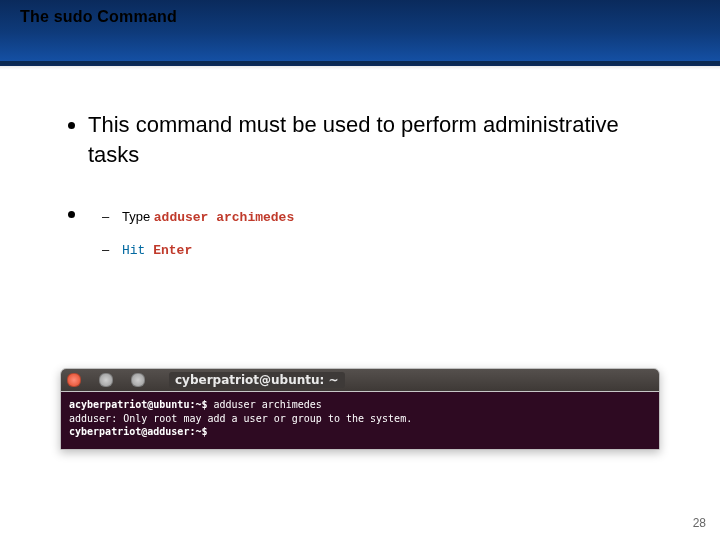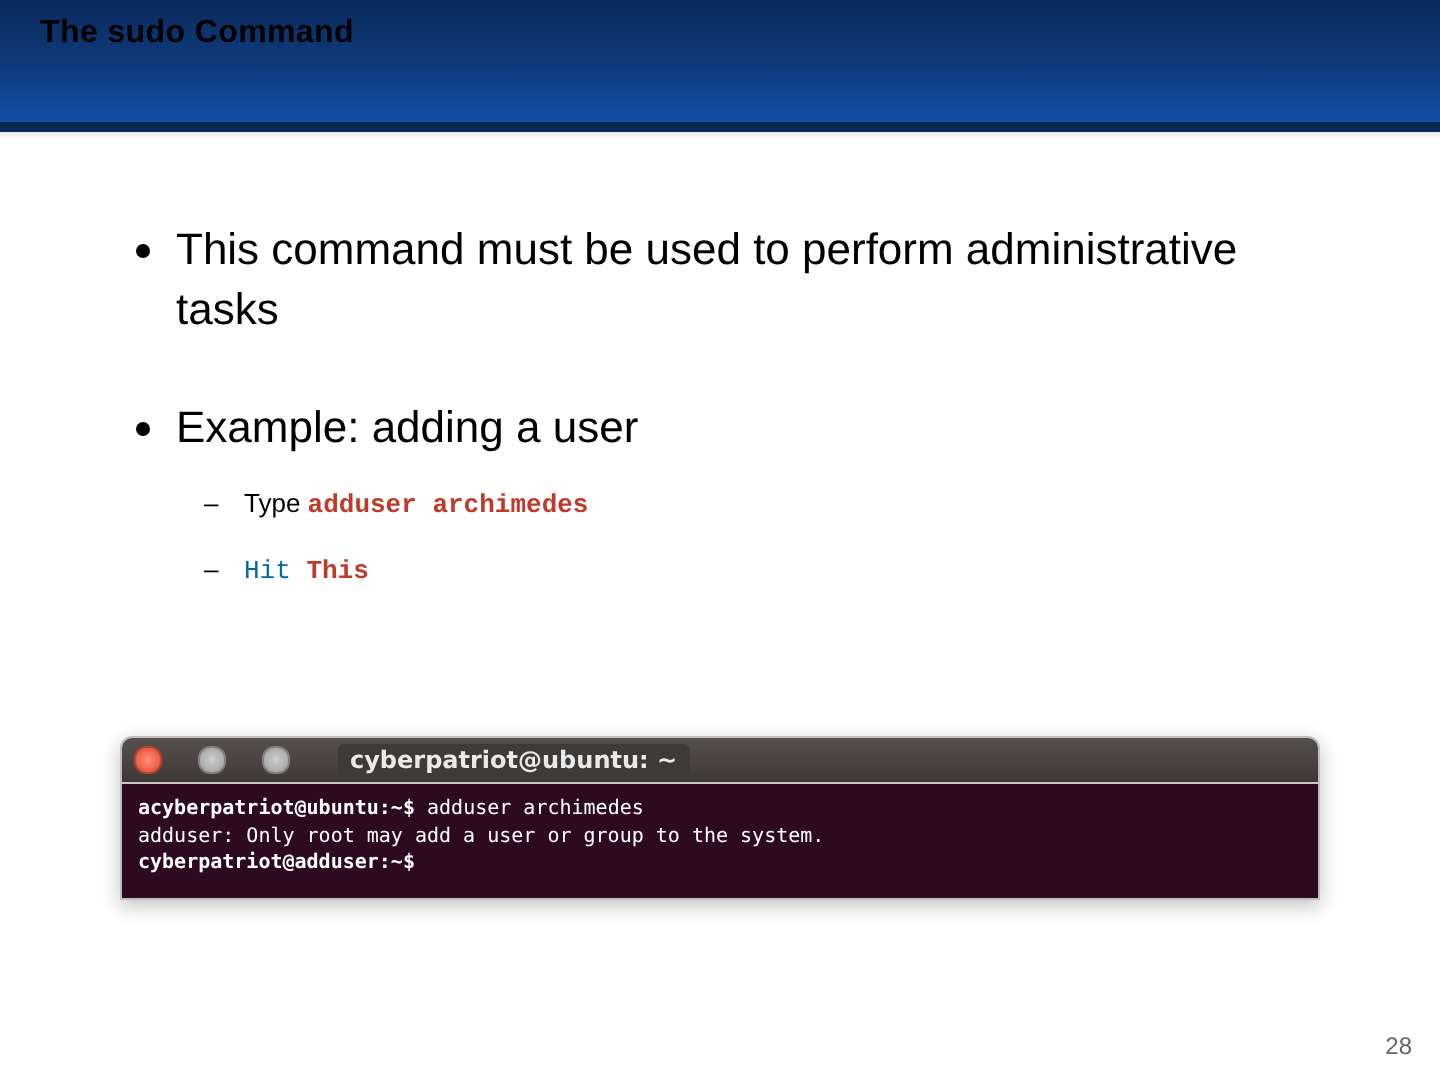--- a/index.html
+++ b/index.html
@@ -35,27 +35,26 @@
   <div class="title-band">
     <div class="bottom-border"></div>
   </div>
   <div class="shadow-bar"></div>
   <div class="title-text">The sudo Command</div>
 
   <div class="body">
     <ul class="lvl1">
       <li>This command must be used to perform administrative tasks</li>
       <li>
-        <span>Example: adding a user</span>
         <ul class="lvl2">
           <li>
             <span>Type </span><span class="mono">adduser archimedes</span>
           </li>
           <li>
-            <span class="mono-plain">Hit </span><span class="mono">This</span>
+            <span class="mono-plain">Hit </span><span class="mono">Enter</span>
           </li>
         </ul>
       </li>
     </ul>
   </div>
 
   <div class="terminal-wrap">
     <div class="term-titlebar">
       <span class="wc close"></span>
       <span class="wc min"></span>

